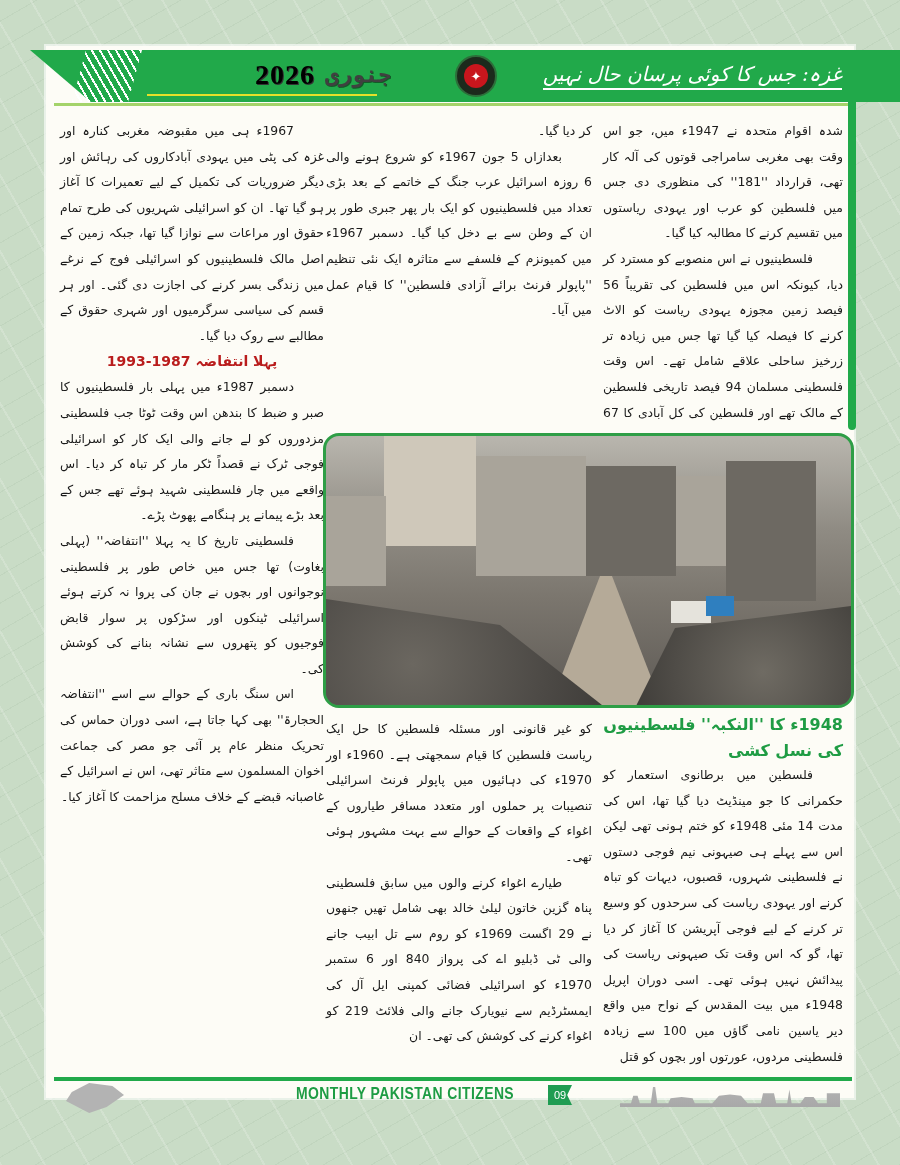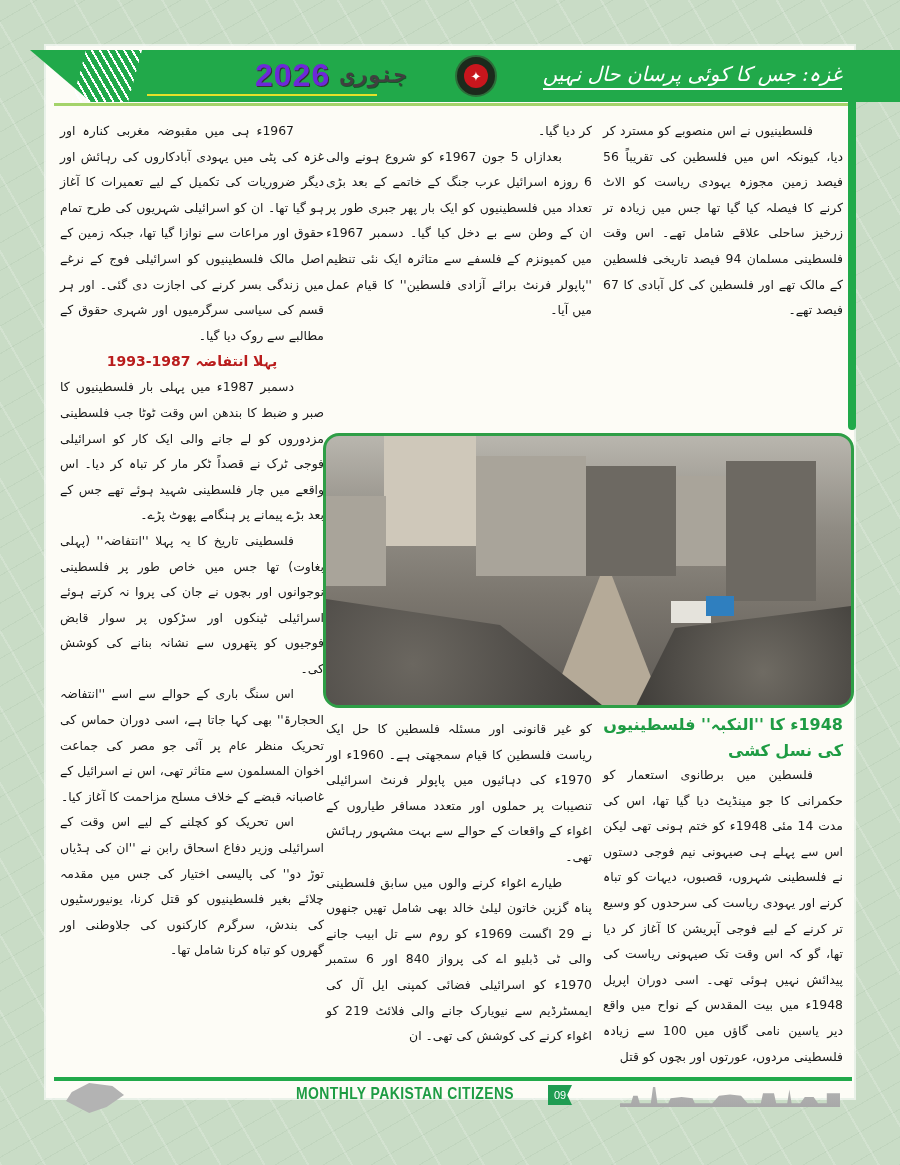--- a/index.html
+++ b/index.html
@@ -36,21 +36,21 @@
   }
   .header-date {
     position: absolute; left: 255px; top: 58px; height: 34px;
     display: flex; align-items: center; gap: 10px; direction: rtl;
   }
   .date-month {
     font-family: Liberation Mono, monospace; font-weight: bold; font-size: 22px; color: #404040;
     text-shadow: 1px 1px 0 #125c27;
   }
   .date-year {
-    font-family: Liberation Sans, sans-serif; font-weight: bold; font-size: 32px; color: #6d28d9;
+    font-family: Liberation Serif, serif; font-weight: bold; font-size: 28px; color: #000000;
     letter-spacing: 1px; text-shadow: 1px 1px 0 #333; direction: ltr;
   }
   .logo {
     position: absolute; left: 455px; top: 55px; width: 42px; height: 42px; border-radius: 50%;
     background: #1c2a1c; border: 2px solid #2d6e3a;
     display: flex; align-items: center; justify-content: center;
   }
   .logo-inner {
     width: 24px; height: 24px; border-radius: 50%; background: #c8161d;
     display: flex; align-items: center; justify-content: center; color: #fff; font-size: 13px;
@@ -156,53 +156,53 @@
 
 <div class="logo">
   <div class="logo-inner">✦</div>
 </div>
 
 <div class="header-title">غزہ: جس کا کوئی پرسان حال نہیں</div>
 
 <div class="right-border"></div>
 
 <div class="col col-right-top">
+  <p>شدہ اقوام متحدہ نے 1947ء میں، جو اس وقت بھی مغربی سامراجی قوتوں کی آلہ کار تھی، قرارداد ''181'' کی منظوری دی جس میں فلسطین کو عرب اور یہودی ریاستوں میں تقسیم کرنے کا مطالبہ کیا گیا۔</p>
   <p class="indent">فلسطینیوں نے اس منصوبے کو مسترد کر دیا، کیونکہ اس میں فلسطین کی تقریباً 56 فیصد زمین مجوزہ یہودی ریاست کو الاٹ کرنے کا فیصلہ کیا گیا تھا جس میں زیادہ تر زرخیز ساحلی علاقے شامل تھے۔ اس وقت فلسطینی مسلمان 94 فیصد تاریخی فلسطین کے مالک تھے اور فلسطین کی کل آبادی کا 67 فیصد تھے۔</p>
 </div>
 
 <div class="col col-mid-top">
   <p>کر دیا گیا۔</p>
   <p class="indent">بعدازاں 5 جون 1967ء کو شروع ہونے والی 6 روزہ اسرائیل عرب جنگ کے خاتمے کے بعد بڑی تعداد میں فلسطینیوں کو ایک بار پھر جبری طور پر ان کے وطن سے بے دخل کیا گیا۔ دسمبر 1967ء میں کمیونزم کے فلسفے سے متاثرہ ایک نئی تنظیم ''پاپولر فرنٹ برائے آزادی فلسطین'' کا قیام عمل میں آیا۔</p>
 </div>
 
 <div class="col col-left">
   <p class="indent">1967ء ہی میں مقبوضہ مغربی کنارہ اور غزہ کی پٹی میں یہودی آبادکاروں کی رہائش اور دیگر ضروریات کی تکمیل کے لیے تعمیرات کا آغاز ہو گیا تھا۔ ان کو اسرائیلی شہریوں کی طرح تمام حقوق اور مراعات سے نوازا گیا تھا، جبکہ زمین کے اصل مالک فلسطینیوں کو اسرائیلی فوج کے نرغے میں زندگی بسر کرنے کی اجازت دی گئی۔ اور ہر قسم کی سیاسی سرگرمیوں اور شہری حقوق کے مطالبے سے روک دیا گیا۔</p>
   <p class="sub-heading">پہلا انتفاضہ 1987-1993</p>
   <p class="indent">دسمبر 1987ء میں پہلی بار فلسطینیوں کا صبر و ضبط کا بندھن اس وقت ٹوٹا جب فلسطینی مزدوروں کو لے جانے والی ایک کار کو اسرائیلی فوجی ٹرک نے قصداً ٹکر مار کر تباہ کر دیا۔ اس واقعے میں چار فلسطینی شہید ہوئے تھے جس کے بعد بڑے پیمانے پر ہنگامے پھوٹ پڑے۔</p>
   <p class="indent">فلسطینی تاریخ کا یہ پہلا ''انتفاضہ'' (پہلی بغاوت) تھا جس میں خاص طور پر فلسطینی نوجوانوں اور بچوں نے جان کی پروا نہ کرتے ہوئے اسرائیلی ٹینکوں اور سڑکوں پر سوار قابض فوجیوں کو پتھروں سے نشانہ بنانے کی کوشش کی۔</p>
   <p class="indent">اس سنگ باری کے حوالے سے اسے ''انتفاضہ الحجارۃ'' بھی کہا جاتا ہے، اسی دوران حماس کی تحریک منظر عام پر آئی جو مصر کی جماعت اخوان المسلمون سے متاثر تھی، اس نے اسرائیل کے غاصبانہ قبضے کے خلاف مسلح مزاحمت کا آغاز کیا۔</p>
-  <p class="indent">اس تحریک کو کچلنے کے لیے اس وقت کے اسرائیلی وزیر دفاع اسحاق رابن نے ''ان کی ہڈیاں توڑ دو'' کی پالیسی اختیار کی جس میں مقدمہ چلائے بغیر فلسطینیوں کو قتل کرنا، یونیورسٹیوں کی بندش، سرگرم کارکنوں کی جلاوطنی اور گھروں کو تباہ کرنا شامل تھا۔</p>
 </div>
 
 <div class="photo">
   <div class="bldg light" style="left:58px;top:0;width:92px;height:110px;"></div>
   <div class="bldg" style="left:150px;top:20px;width:110px;height:120px;"></div>
   <div class="bldg dark" style="left:260px;top:30px;width:90px;height:110px;"></div>
   <div class="bldg" style="left:350px;top:40px;width:50px;height:90px;"></div>
   <div class="bldg dark" style="left:400px;top:25px;width:90px;height:140px;"></div>
   <div class="bldg" style="left:0;top:60px;width:60px;height:90px;"></div>
   <div class="road"></div>
   <div class="rubble-l"></div>
   <div class="rubble-r"></div>
   <div class="tent"></div>
   <div class="tarp"></div>
 </div>
 
 <div class="col col-mid-bottom">
-  <p>کو غیر قانونی اور مسئلہ فلسطین کا حل ایک ریاست فلسطین کا قیام سمجھتی ہے۔ 1960ء اور 1970ء کی دہائیوں میں پاپولر فرنٹ اسرائیلی تنصیبات پر حملوں اور متعدد مسافر طیاروں کے اغواء کے واقعات کے حوالے سے بہت مشہور رہائش تھی۔</p>
+  <p>کو غیر قانونی اور مسئلہ فلسطین کا حل ایک ریاست فلسطین کا قیام سمجھتی ہے۔ 1960ء اور 1970ء کی دہائیوں میں پاپولر فرنٹ اسرائیلی تنصیبات پر حملوں اور متعدد مسافر طیاروں کے اغواء کے واقعات کے حوالے سے بہت مشہور ہوئی تھی۔</p>
   <p class="indent">طیارے اغواء کرنے والوں میں سابق فلسطینی پناہ گزین خاتون لیلیٰ خالد بھی شامل تھیں جنھوں نے 29 اگست 1969ء کو روم سے تل ابیب جانے والی ٹی ڈبلیو اے کی پرواز 840 اور 6 ستمبر 1970ء کو اسرائیلی فضائی کمپنی ایل آل کی ایمسٹرڈیم سے نیویارک جانے والی فلائٹ 219 کو اغواء کرنے کی کوشش کی تھی۔ ان</p>
 </div>
 
 <div class="section-heading">1948ء کا ''النکبہ'' فلسطینیوں کی نسل کشی</div>
 <div class="col col-right-bottom">
   <p class="indent">فلسطین میں برطانوی استعمار کو حکمرانی کا جو مینڈیٹ دیا گیا تھا، اس کی مدت 14 مئی 1948ء کو ختم ہونی تھی لیکن اس سے پہلے ہی صیہونی نیم فوجی دستوں نے فلسطینی شہروں، قصبوں، دیہات کو تباہ کرنے اور یہودی ریاست کی سرحدوں کو وسیع تر کرنے کے لیے فوجی آپریشن کا آغاز کر دیا تھا، گو کہ اس وقت تک صیہونی ریاست کی پیدائش نہیں ہوئی تھی۔ اسی دوران اپریل 1948ء میں بیت المقدس کے نواح میں واقع دیر یاسین نامی گاؤں میں 100 سے زیادہ فلسطینی مردوں، عورتوں اور بچوں کو قتل</p>
 </div>
 
 <div class="footer-line"></div>
 <div class="footer-map"></div>

